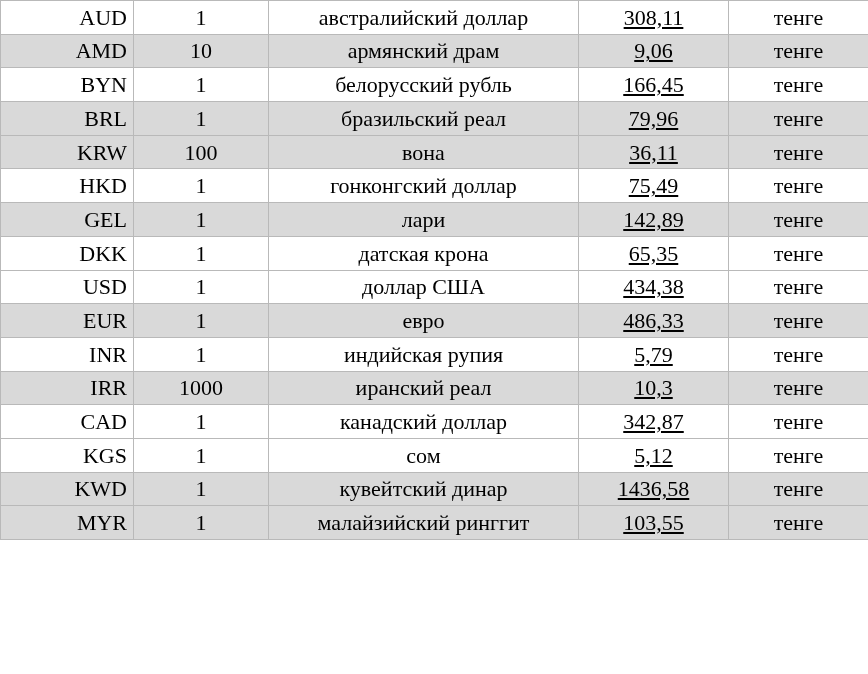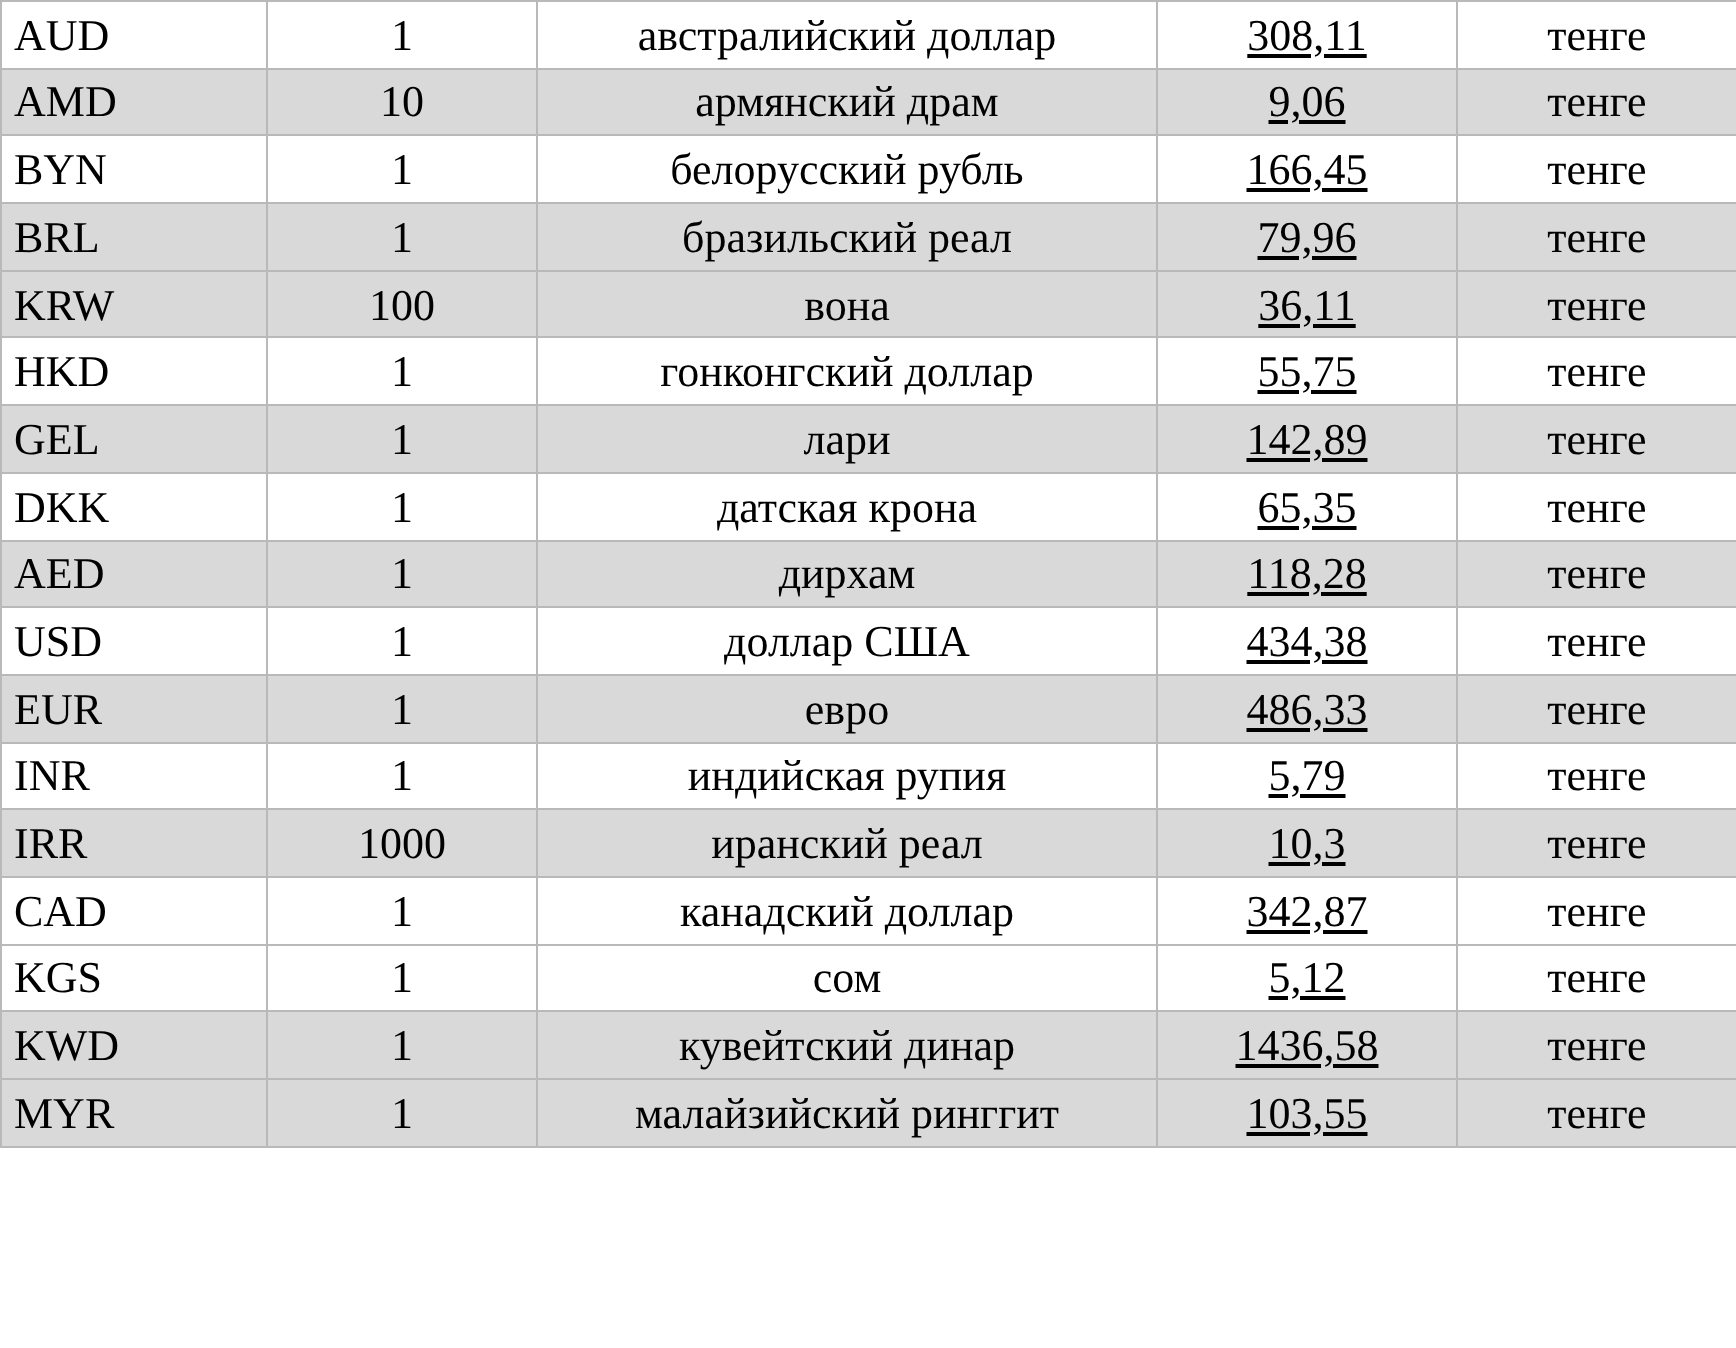--- a/index.html
+++ b/index.html
@@ -30,21 +30,21 @@
     white-space: nowrap;
     overflow: hidden;
   }
   
   col.c-code   { width: 133px; }
   col.c-units  { width: 135px; }
   col.c-name   { width: 310px; }
   col.c-rate   { width: 150px; }
   col.c-cur    { width: 140px; }
 
-  td.code  { text-align: left; }
+  td.code  { text-align: right; }
   td.units { text-align: center; }
   td.name  { text-align: center; }
   td.rate  { text-align: center; text-decoration: underline; }
   td.cur   { text-align: center; background: #d9d9d9; font-size: 21px; }
 
   tr.shade td.code,
   tr.shade td.units,
   tr.shade td.name,
   tr.shade td.rate { background: #d9d9d9; }
 
@@ -101,42 +101,35 @@
         <td class="code">KRW</td>
         <td class="units">100</td>
         <td class="name">вона</td>
         <td class="rate">36,11</td>
         <td class="cur">тенге</td>
       </tr>
       <tr class="plain">
         <td class="code">HKD</td>
         <td class="units">1</td>
         <td class="name">гонконгский доллар</td>
-        <td class="rate">55,75</td>
+        <td class="rate">75,49</td>
         <td class="cur">тенге</td>
       </tr>
       <tr class="shade">
         <td class="code">GEL</td>
         <td class="units">1</td>
         <td class="name">лари</td>
         <td class="rate">142,89</td>
         <td class="cur">тенге</td>
       </tr>
       <tr class="plain">
         <td class="code">DKK</td>
         <td class="units">1</td>
         <td class="name">датская крона</td>
         <td class="rate">65,35</td>
-        <td class="cur">тенге</td>
-      </tr>
-      <tr class="shade">
-        <td class="code">AED</td>
-        <td class="units">1</td>
-        <td class="name">дирхам</td>
-        <td class="rate">118,28</td>
         <td class="cur">тенге</td>
       </tr>
       <tr class="plain">
         <td class="code">USD</td>
         <td class="units">1</td>
         <td class="name">доллар США</td>
         <td class="rate">434,38</td>
         <td class="cur">тенге</td>
       </tr>
       <tr class="shade">

